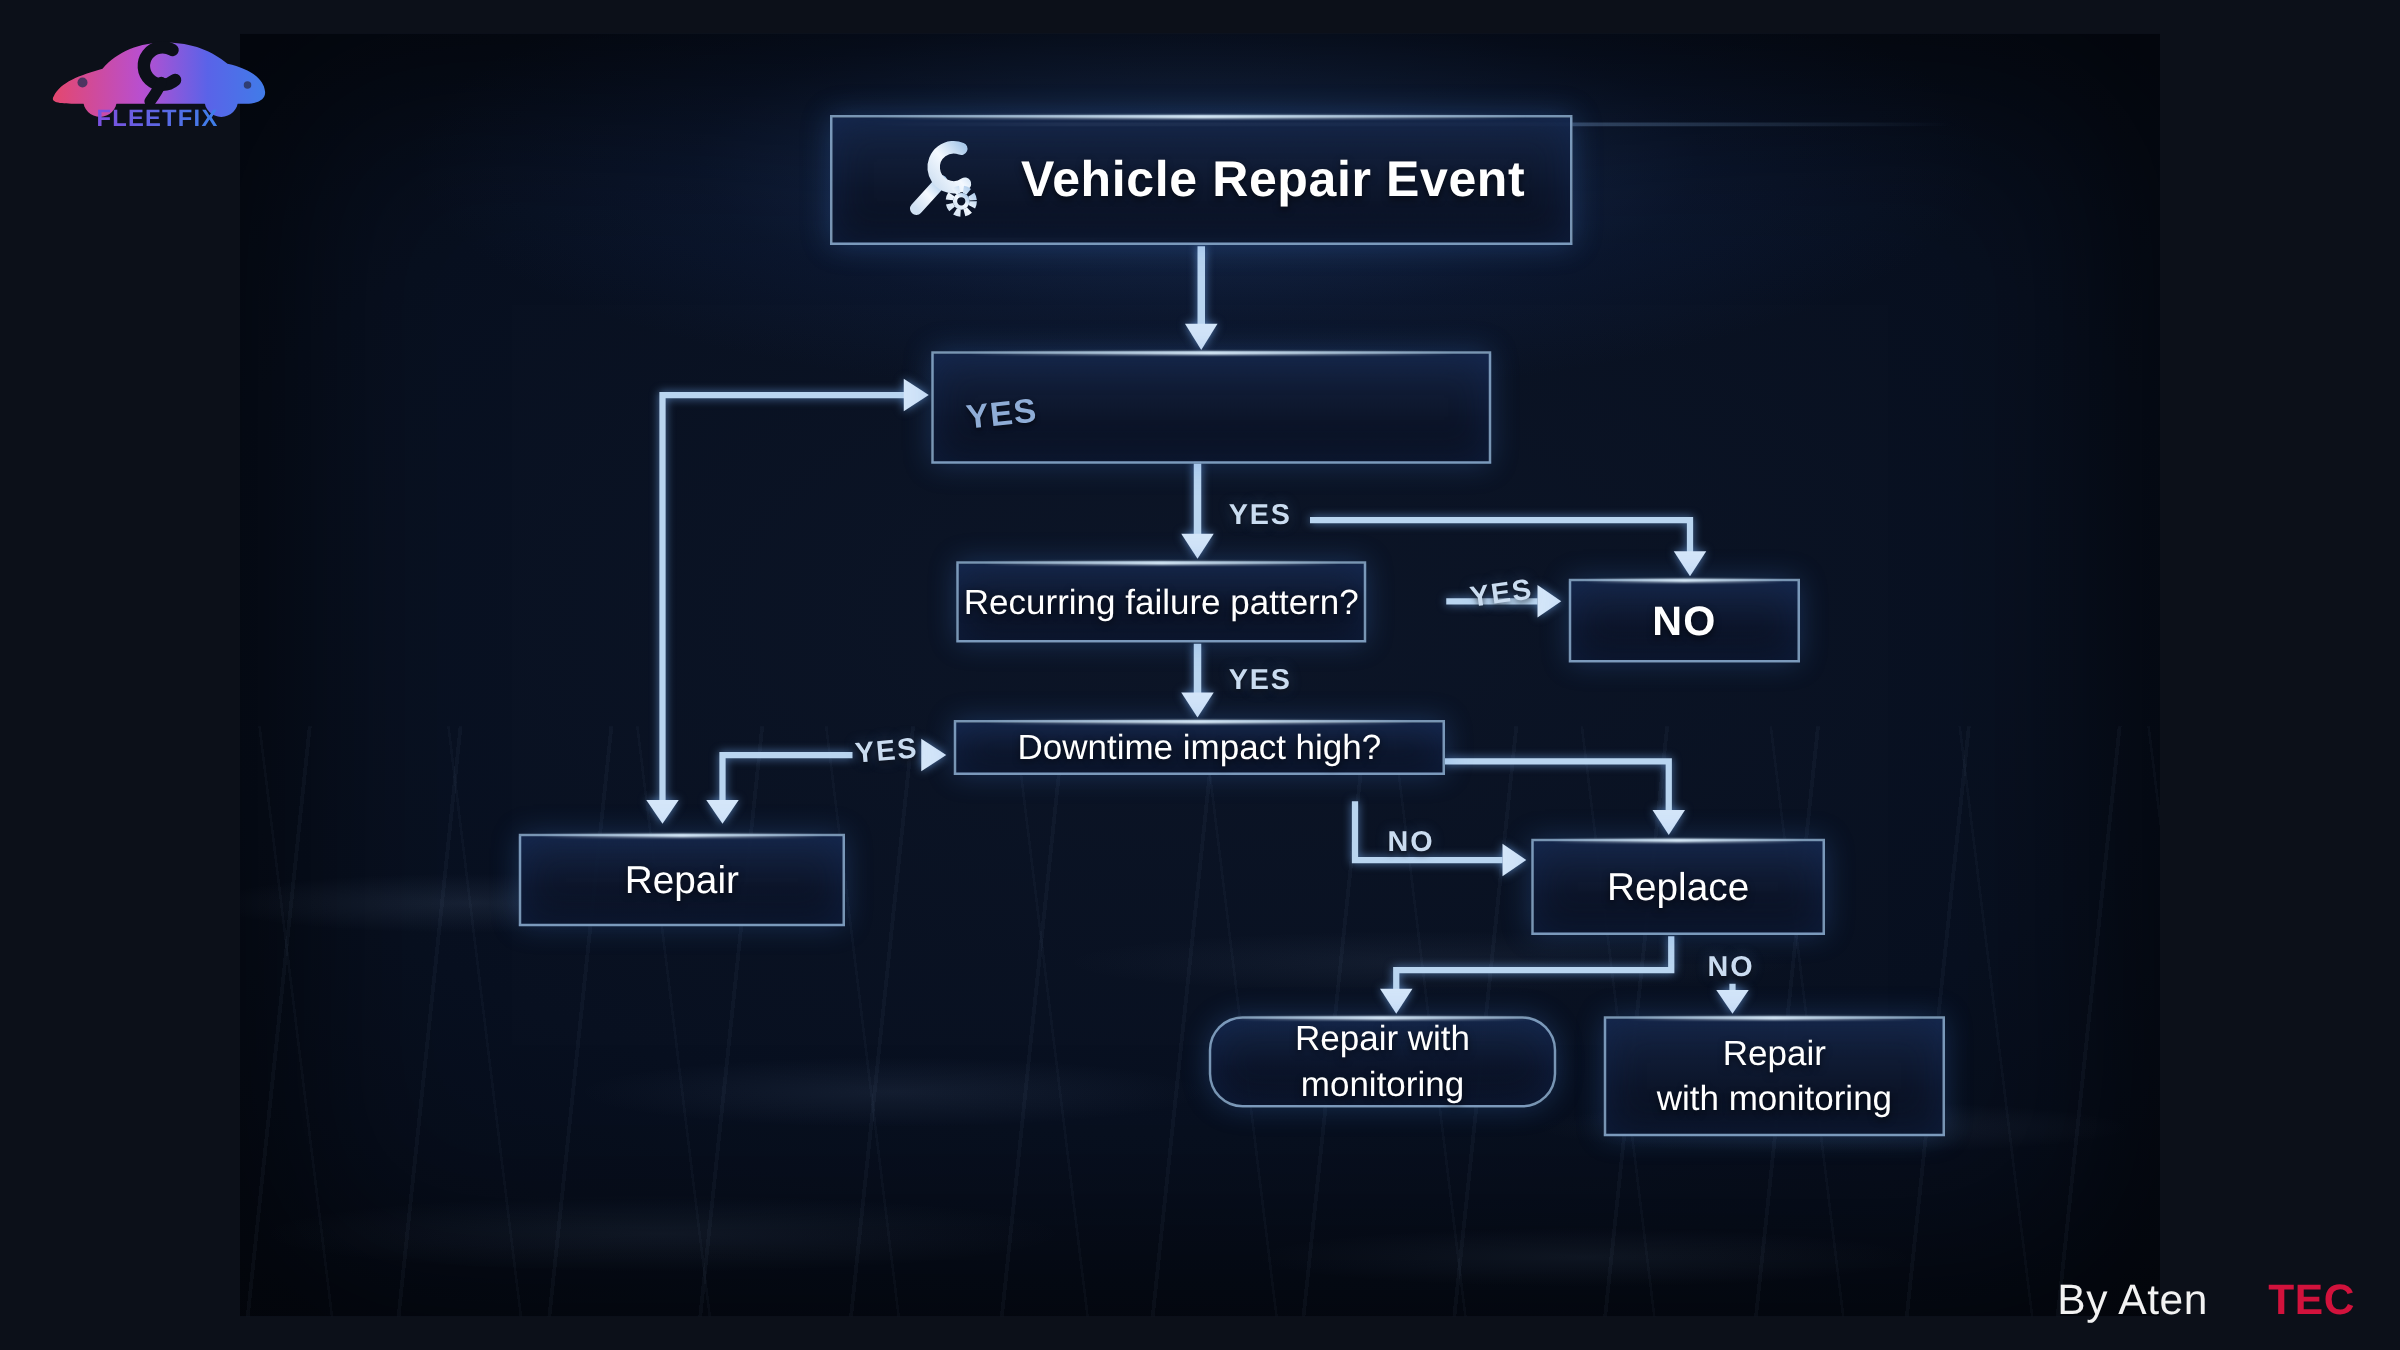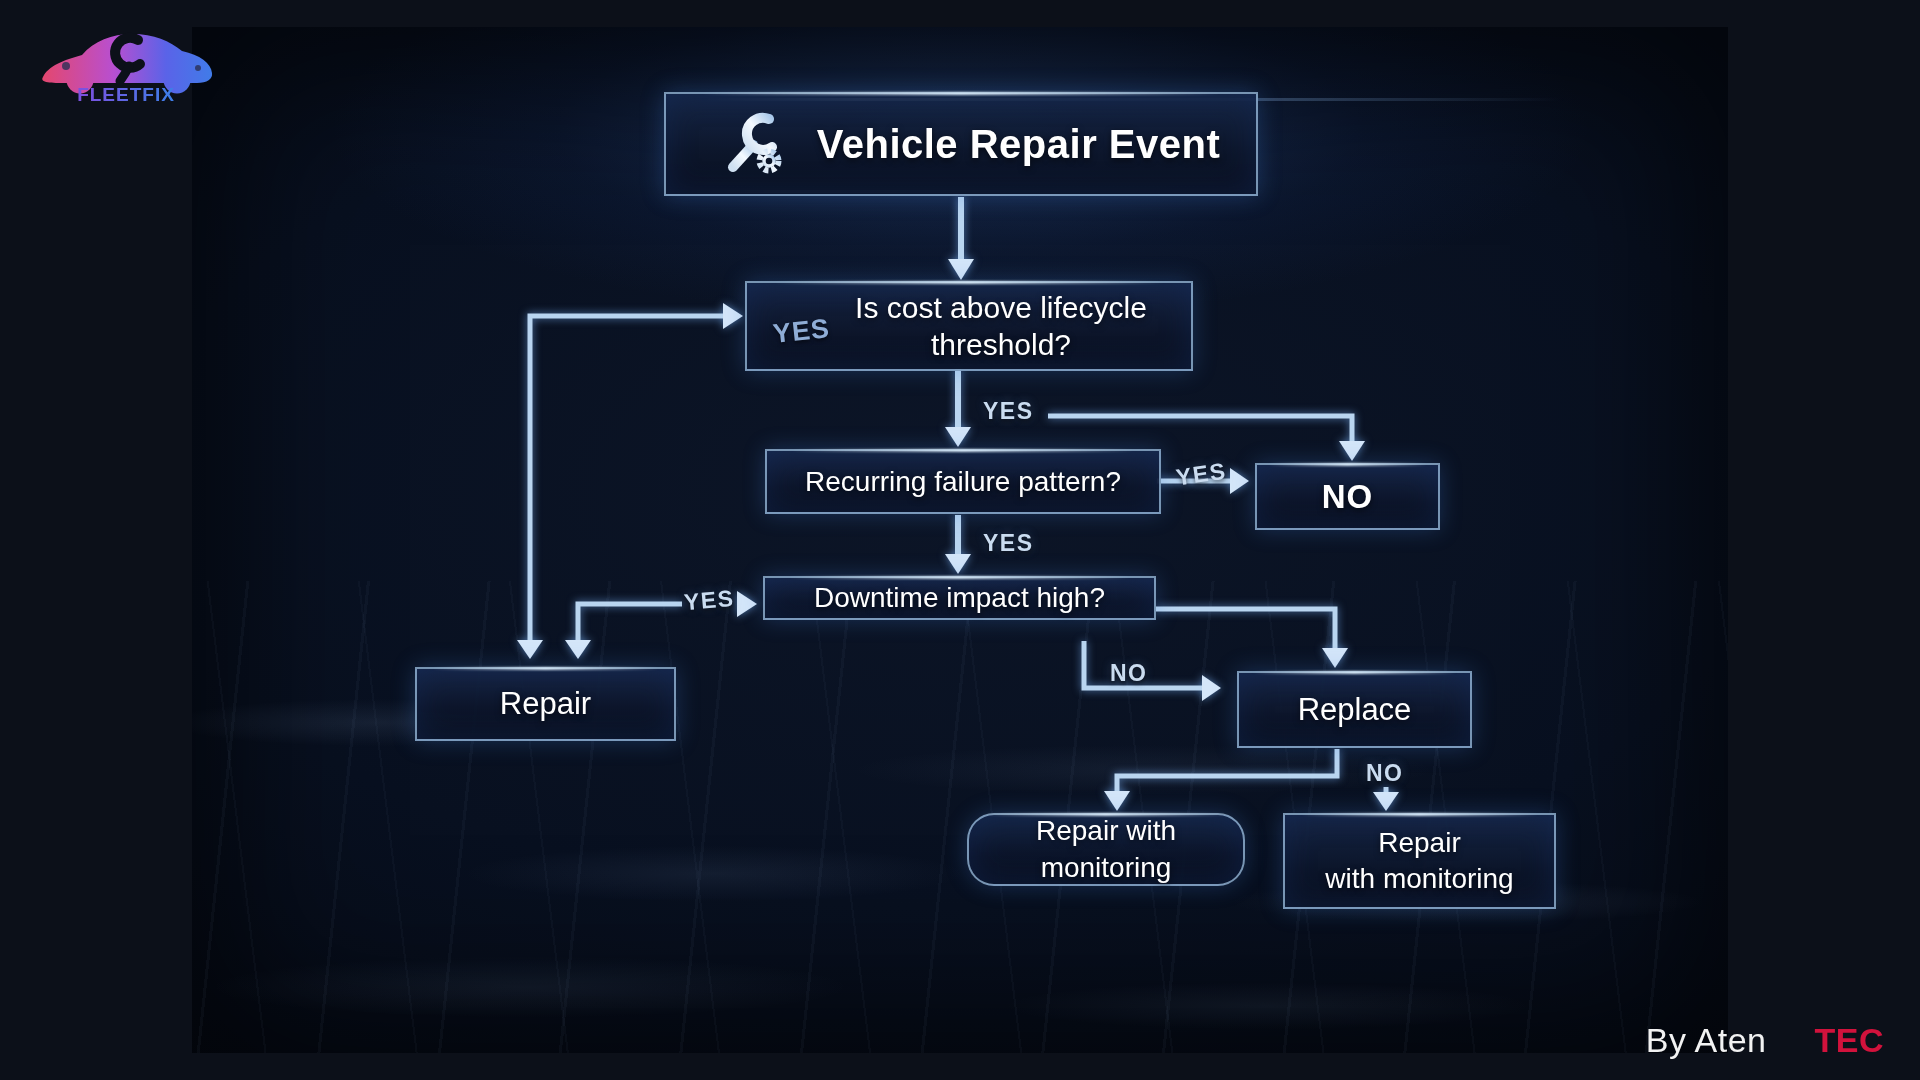--- a/index.html
+++ b/index.html
@@ -48,25 +48,25 @@
     text-shadow:0 2px 6px rgba(0,0,0,0.6);
     white-space:pre-line;
   }
   .node::before{ 
     content:"";position:absolute;top:-2px;left:6%;right:6%;height:3px;
     background:linear-gradient(90deg, rgba(255,255,255,0) 0%, rgba(225,242,255,0.95) 50%, rgba(255,255,255,0) 100%);
     filter:blur(0.8px);
   }
   #node-title{left:664px;top:92px;width:594px;height:104px;font-size:40px;font-weight:600;letter-spacing:0.5px;gap:26px;white-space:nowrap;padding-left:17px;}
   #node-q1{left:745px;top:281px;width:448px;height:90px;font-size:30px;line-height:1.25;}
-  #node-q2{left:765px;top:449px;width:396px;height:65px;font-size:28px;}
+  #node-q2{left:765px;top:449px;width:328px;height:65px;font-size:28px;}
   #node-no{left:1255px;top:463px;width:185px;height:67px;font-size:33px;font-weight:700;letter-spacing:1px;}
   #node-q3{left:763px;top:576px;width:393px;height:44px;font-size:28px;}
   #node-repair{left:415px;top:667px;width:261px;height:74px;font-size:31px;}
-  #node-replace{left:1225px;top:671px;width:235px;height:77px;font-size:31px;margin-left:12px;}
+  #node-replace{left:1225px;top:671px;width:235px;height:77px;font-size:31px;}
   #node-rm-left{left:967px;top:813px;width:278px;height:73px;font-size:28px;line-height:1.3;border-radius:27px;}
   #node-rm-right{left:1283px;top:813px;width:273px;height:96px;font-size:28px;line-height:1.3;}
   #q1-inside-yes{
     position:absolute;left:26px;top:32px;font-size:27px;font-weight:700;
     color:#8fadd6;transform:rotate(-6deg);letter-spacing:1px;text-shadow:0 2px 4px rgba(0,0,0,0.55);
   }
   #q1-text{padding-left:64px;}
 
   
   .edge-label{
@@ -163,22 +163,20 @@
       <g>
         <circle cx="50" cy="50" r="9.5" fill="none" stroke="url(#wg)" stroke-width="6" stroke-dasharray="4.6 3.1"></circle>
         <circle cx="50" cy="50" r="5" fill="none" stroke="url(#wg)" stroke-width="3.4"></circle>
       </g>
     </svg>
     <span>Vehicle Repair Event</span>
   </div>
 
   <div id="node-q1" class="node">
     <span id="q1-inside-yes">YES</span>
-    <span id="q1-text">Is cost above lifecycle
-threshold?</span>
   </div>
 
   <div id="node-q2" class="node">
     <span>Recurring failure pattern?</span>
   </div>
 
   <div id="node-no" class="node">
     <span>NO</span>
   </div>
 

